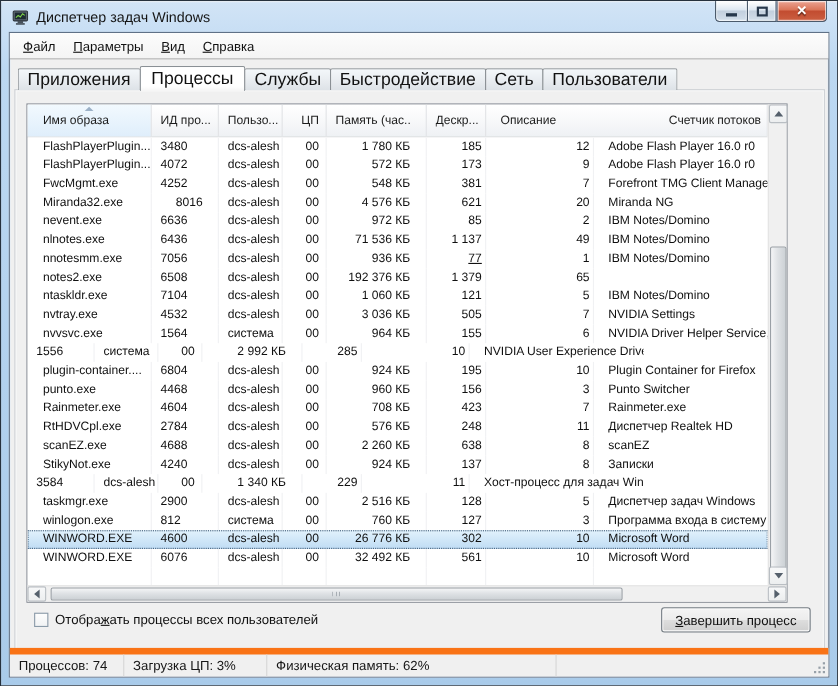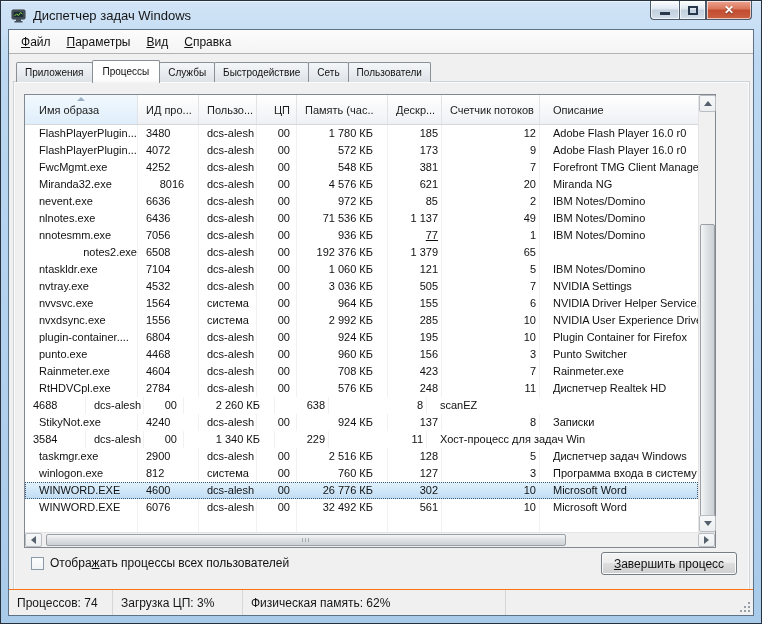--- a/index.html
+++ b/index.html
@@ -48,21 +48,21 @@
     background:linear-gradient(#fcfcfc,#f4f4f4);
     border-bottom:1px solid #b3b3b3;
     display:flex; align-items:center; padding-left:4px; font-size:12px; color:#111;
   }
   .menu-item{ padding:4px 8px; }
   .menu-item u{ text-decoration:underline; }
 
   
   .tab-strip{ position:absolute; top:31px; left:7px; height:21px; display:flex; align-items:flex-end; z-index:3; }
   .tab{
-    height:20px; line-height:19px; padding:0 8px; font-size:10px; color:#111;
+    height:20px; line-height:19px; padding:0 8px; font-size:16px; color:#111;
     background:linear-gradient(#f3f7fa,#e7ebef 60%,#dde2e7);
     border:1px solid #8a9095; border-bottom:none; margin-right:-1px;
     border-radius:2px 2px 0 0; white-space:nowrap;
   }
   .tab.active{
     height:23px; line-height:21px; padding:0 10px;
     background:linear-gradient(#ffffff 80%,#f4f4f4);
     position:relative; z-index:4; margin-bottom:-1px;
   }
   .tab-panel{
@@ -155,21 +155,21 @@
     display:flex; align-items:center; justify-content:center;
     font-size:12px; color:#111;
     border:1px solid #757d84; border-radius:3px;
     background:linear-gradient(#f4f4f4,#ececec 50%,#dedede 50%,#cfcfcf);
     box-shadow:inset 0 0 0 1px #fbfbfb;
   }
 
   
   .statusbar{
     position:absolute; left:0; right:0; bottom:0; height:26px;
-    background:#f0f0f0; border-top:1px solid #f97316;
+    background:#f0f0f0; border-top:6px solid #f97316;
     display:flex; align-items:center; font-size:12px; color:#161616;
   }
   .status-sec{ height:100%; display:flex; align-items:center; padding-left:8px; border-right:1px solid #d6d6d6; }
   .status-1{ width:104px; } .status-2{ width:130px; } .status-3{ width:263px; }
   .status-rest{ flex:1; height:100%; border-right:none; position:relative; }
   .grip{ position:absolute; right:2px; bottom:2px; width:12px; height:12px; }
   .grip::after{
     content:""; position:absolute; right:1px; bottom:1px; width:2px; height:2px; background:#97a0a8;
     box-shadow:-4px 0 #97a0a8, -8px 0 #97a0a8, 0 -4px #97a0a8, -4px -4px #97a0a8, 0 -8px #97a0a8;
   }
@@ -237,25 +237,25 @@
                 </div>
                 <div class="hcell col3" style="width: 40px;">
                   <span style="text-align: right;">ЦП</span>
                 </div>
                 <div class="hcell col4" style="width: 91px;">
                   <span style="text-align: left;">Память (час...</span>
                 </div>
                 <div class="hcell col5" style="width: 54px;">
                   <span style="text-align: left;">Дескр...</span>
                 </div>
+                <div class="hcell col7" style="width: 158px;">
+                  <span style="text-align: left;">Описание</span>
+                </div>
                 <div class="hcell col6" style="width: 98px;">
                   <span style="text-align: left;">Счетчик потоков</span>
-                </div>
-                <div class="hcell col7" style="width: 158px;">
-                  <span style="text-align: left;">Описание</span>
                 </div>
               </div>
             <div class="lv-body">
                 <div class="lrow">
                   <div class="cell col0" style="width: 113px; text-align: left;">FlashPlayerPlugin...</div>
                   <div class="cell col1" style="width: 61px; text-align: left;">3480</div>
                   <div class="cell col2" style="width: 58px; text-align: left;">dcs-alesh</div>
                   <div class="cell col3" style="width: 40px; text-align: right;">00</div>
                   <div class="cell col4" style="width: 91px; text-align: right;">1 780 КБ</div>
                   <div class="cell col5" style="width: 54px; text-align: right;">185</div>
@@ -316,21 +316,21 @@
                   <div class="cell col0" style="width: 113px; text-align: left;">nnotesmm.exe</div>
                   <div class="cell col1" style="width: 61px; text-align: left;">7056</div>
                   <div class="cell col2" style="width: 58px; text-align: left;">dcs-alesh</div>
                   <div class="cell col3" style="width: 40px; text-align: right;">00</div>
                   <div class="cell col4" style="width: 91px; text-align: right;">936 КБ</div>
                   <div class="cell col5" style="width: 54px; text-align: right; text-decoration: underline;">77</div>
                   <div class="cell col6" style="width: 98px; text-align: right;">1</div>
                   <div class="cell col7" style="width: 158px; text-align: left;">IBM Notes/Domino</div>
                 </div>
                 <div class="lrow">
-                  <div class="cell col0" style="width: 113px; text-align: right;">notes2.exe</div>
+                  <div class="cell col0" style="width: 113px; text-align: left;">notes2.exe</div>
                   <div class="cell col1" style="width: 61px; text-align: left;">6508</div>
                   <div class="cell col2" style="width: 58px; text-align: left;">dcs-alesh</div>
                   <div class="cell col3" style="width: 40px; text-align: right;">00</div>
                   <div class="cell col4" style="width: 91px; text-align: right;">192 376 КБ</div>
                   <div class="cell col5" style="width: 54px; text-align: right;">1 379</div>
                   <div class="cell col6" style="width: 98px; text-align: right;">65</div>
                 </div>
                 <div class="lrow">
                   <div class="cell col0" style="width: 113px; text-align: left;">ntaskldr.exe</div>
                   <div class="cell col1" style="width: 61px; text-align: left;">7104</div>
@@ -355,21 +355,20 @@
                   <div class="cell col0" style="width: 113px; text-align: left;">nvvsvc.exe</div>
                   <div class="cell col1" style="width: 61px; text-align: left;">1564</div>
                   <div class="cell col2" style="width: 58px; text-align: left;">система</div>
                   <div class="cell col3" style="width: 40px; text-align: right;">00</div>
                   <div class="cell col4" style="width: 91px; text-align: right;">964 КБ</div>
                   <div class="cell col5" style="width: 54px; text-align: right;">155</div>
                   <div class="cell col6" style="width: 98px; text-align: right;">6</div>
                   <div class="cell col7" style="width: 158px; text-align: left;">NVIDIA Driver Helper Service, Ver</div>
                 </div>
                 <div class="lrow">
-                  <div class="cell col0" style="width: 113px; text-align: left;">nvxdsync.exe</div>
                   <div class="cell col1" style="width: 61px; text-align: left;">1556</div>
                   <div class="cell col2" style="width: 58px; text-align: left;">система</div>
                   <div class="cell col3" style="width: 40px; text-align: right;">00</div>
                   <div class="cell col4" style="width: 91px; text-align: right;">2 992 КБ</div>
                   <div class="cell col5" style="width: 54px; text-align: right;">285</div>
                   <div class="cell col6" style="width: 98px; text-align: right;">10</div>
                   <div class="cell col7" style="width: 158px; text-align: left;">NVIDIA User Experience Driver Co</div>
                 </div>
                 <div class="lrow">
                   <div class="cell col0" style="width: 113px; text-align: left;">plugin-container....</div>
@@ -405,20 +404,21 @@
                   <div class="cell col0" style="width: 113px; text-align: left;">RtHDVCpl.exe</div>
                   <div class="cell col1" style="width: 61px; text-align: left;">2784</div>
                   <div class="cell col2" style="width: 58px; text-align: left;">dcs-alesh</div>
                   <div class="cell col3" style="width: 40px; text-align: right;">00</div>
                   <div class="cell col4" style="width: 91px; text-align: right;">576 КБ</div>
                   <div class="cell col5" style="width: 54px; text-align: right;">248</div>
                   <div class="cell col6" style="width: 98px; text-align: right;">11</div>
                   <div class="cell col7" style="width: 158px; text-align: left;">Диспетчер Realtek HD</div>
                 </div>
                 <div class="lrow">
+                  <div class="cell col0" style="width: 113px; text-align: left;">scanEZ.exe</div>
                   <div class="cell col1" style="width: 61px; text-align: left;">4688</div>
                   <div class="cell col2" style="width: 58px; text-align: left;">dcs-alesh</div>
                   <div class="cell col3" style="width: 40px; text-align: right;">00</div>
                   <div class="cell col4" style="width: 91px; text-align: right;">2 260 КБ</div>
                   <div class="cell col5" style="width: 54px; text-align: right;">638</div>
                   <div class="cell col6" style="width: 98px; text-align: right;">8</div>
                   <div class="cell col7" style="width: 158px; text-align: left;">scanEZ</div>
                 </div>
                 <div class="lrow">
                   <div class="cell col0" style="width: 113px; text-align: left;">StikyNot.exe</div>

